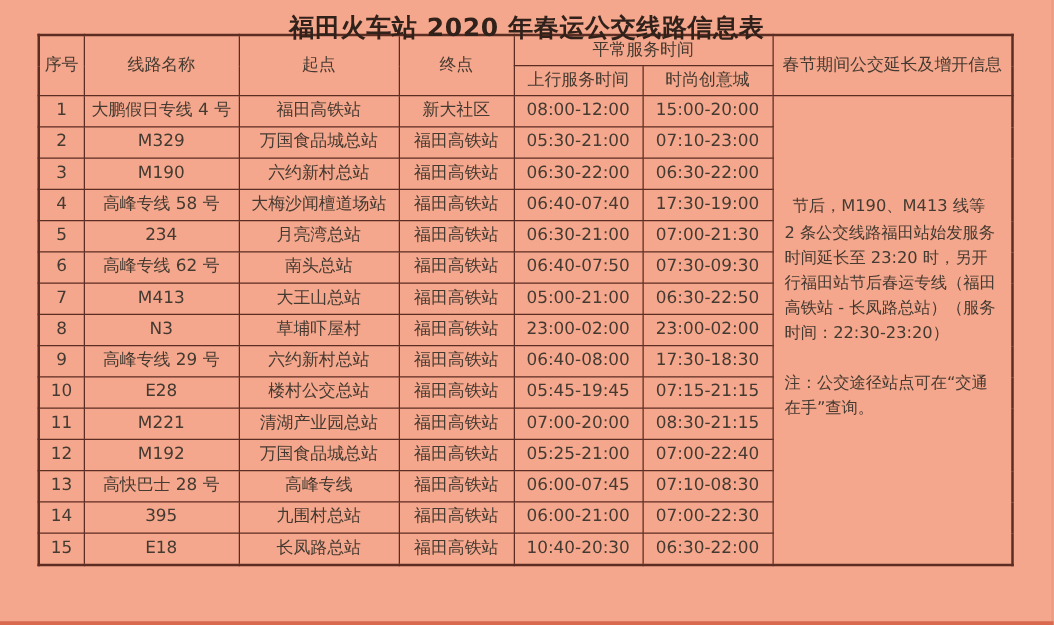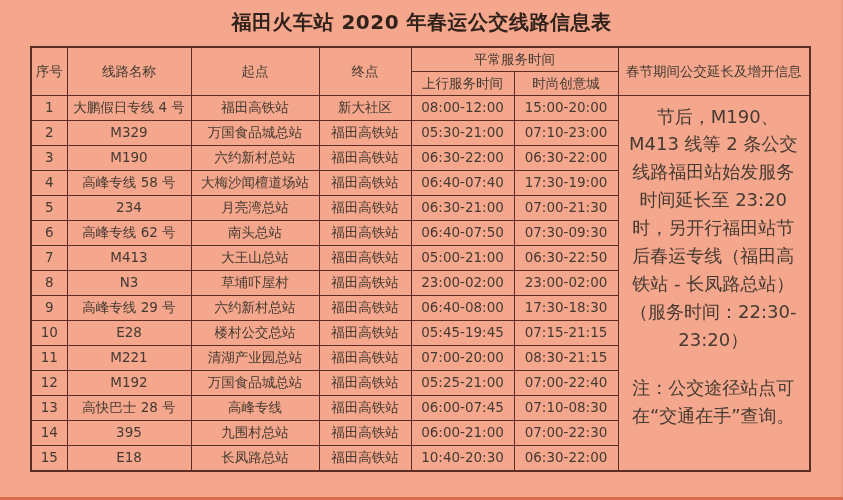--- a/index.html
+++ b/index.html
@@ -15,21 +15,21 @@
     overflow: hidden;
     color: #463a31;
   }
   .page-title {
     text-align: center;
     font-weight: bold;
     font-size: 20px;
     letter-spacing: 0.5px;
     color: #30221b;
     padding-top: 9px;
-    height: 46px;
+    height: 27px;
     box-sizing: border-box;
   }
   table.bus-table {
     border-collapse: collapse;
     table-layout: fixed;
     margin-left: 30px;
     width: 779px;
     background: #f4a78c;
   }
   table.bus-table, th, td {
@@ -45,26 +45,26 @@
     vertical-align: middle;
     color: #453a31;
     padding: 0 2px;
     height: 24px;
     line-height: 1.15;
     overflow: hidden;
     white-space: nowrap;
   }
   thead th { height: 23px; }
   td.note-cell {
-    text-align: center;
+    text-align: left;
     vertical-align: middle;
     white-space: normal;
     padding: 0 10px 0 9px;
     line-height: 1.55;
-    font-size: 18px;
+    font-size: 13px;
   }
   .note-main { margin-bottom: 20px; text-indent: 0.5em; }
   .note-remark { margin-bottom: 34px; }
   .bottom-strip {
     position: absolute;
     left: 0; right: 0; bottom: 0;
     height: 3px;
     background: #d96a50;
   }
   .right-strip {

